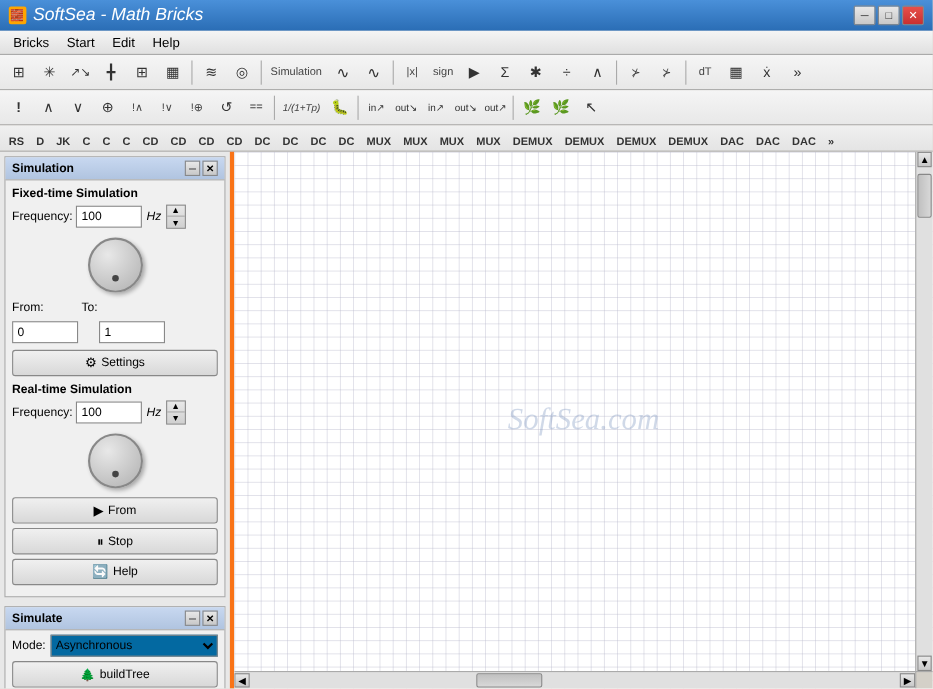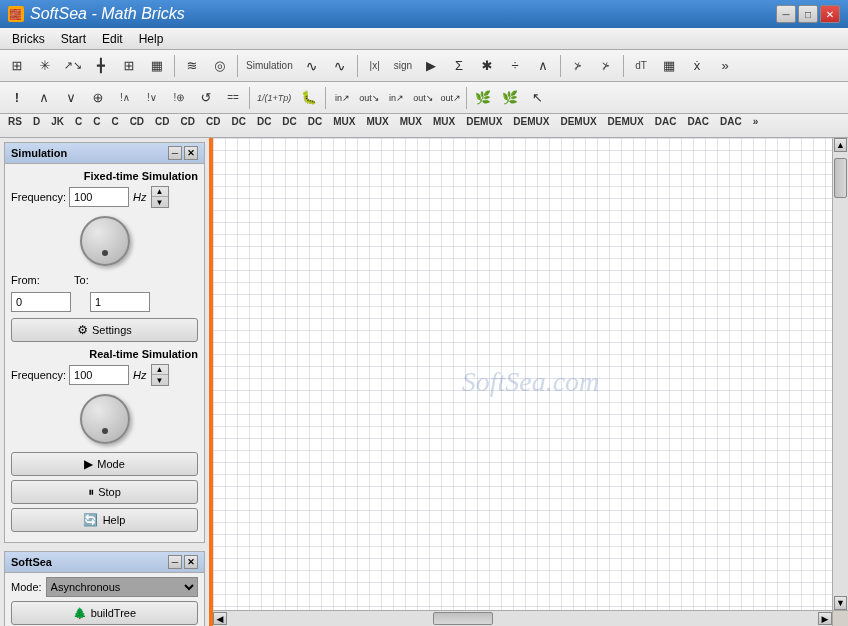--- a/index.html
+++ b/index.html
@@ -128,21 +128,21 @@
       align-items: center;
       padding: 2px 4px;
       gap: 1px;
       overflow: hidden;
     }
     .toolbar3 {
       background: linear-gradient(to bottom, #f0f0f0, #e4e4e4);
       border-bottom: 1px solid #aaa;
       height: 24px;
       display: flex;
-      align-items: flex-start;
+      align-items: flex-end;
       padding: 0 4px;
       gap: 3px;
       overflow: hidden;
     }
     .tb3-item {
       font-size: 10px;
       font-weight: bold;
       color: #333;
       padding: 1px 3px;
       cursor: pointer;
@@ -203,21 +203,20 @@
     .panel-row {
       display: flex;
       align-items: center;
       margin-bottom: 6px;
       font-size: 11px;
     }
     .panel-label {
       font-size: 11px;
       margin-bottom: 4px;
       font-weight: bold;
-      text-align: right;
     }
     .freq-input-group {
       display: flex;
       align-items: center;
       gap: 4px;
     }
     .freq-input {
       width: 60px;
       height: 20px;
       border: 1px solid #888;
@@ -324,21 +323,21 @@
       display: flex;
       align-items: center;
       gap: 4px;
       font-size: 11px;
       padding: 4px 6px;
     }
     .mode-select {
       flex: 1;
       height: 20px;
       border: 1px solid #888;
-      background: #a3a3a3;
+      background: #0369a1;
       font-size: 11px;
     }
     .build-tree-btn {
       width: calc(100% - 12px);
       margin: 0 6px 6px;
       height: 24px;
       background: linear-gradient(to bottom, #f0f0f0, #d8d8d8);
       border: 1px solid #888;
       border-radius: 3px;
       cursor: pointer;
@@ -623,37 +622,37 @@
 
         <div class="knob-container">
           <div class="knob">
             <div class="knob-dot"></div>
           </div>
         </div>
 
 
         <button class="action-btn">
           <span class="btn-icon">▶</span>
-          <span>Mode</span>
+          <span>From</span>
         </button>
         <button class="action-btn">
           <span class="btn-icon">⏸</span>
           <span>Stop</span>
         </button>
         <button class="action-btn">
           <span class="btn-icon">🔄</span>
           <span>Help</span>
         </button>
 
       </div>
     </div>
 
     <div class="settings-section">
       <div class="panel-header">
-        <span>SoftSea</span>
+        <span>Simulate</span>
         <div class="panel-header-controls">
           <div class="panel-mini-btn">─</div>
           <div class="panel-mini-btn">✕</div>
         </div>
       </div>
       <div class="mode-row">
         <span>Mode:</span>
         <select class="mode-select">
           <option>Asynchronous</option>
           <option>Synchronous</option>

